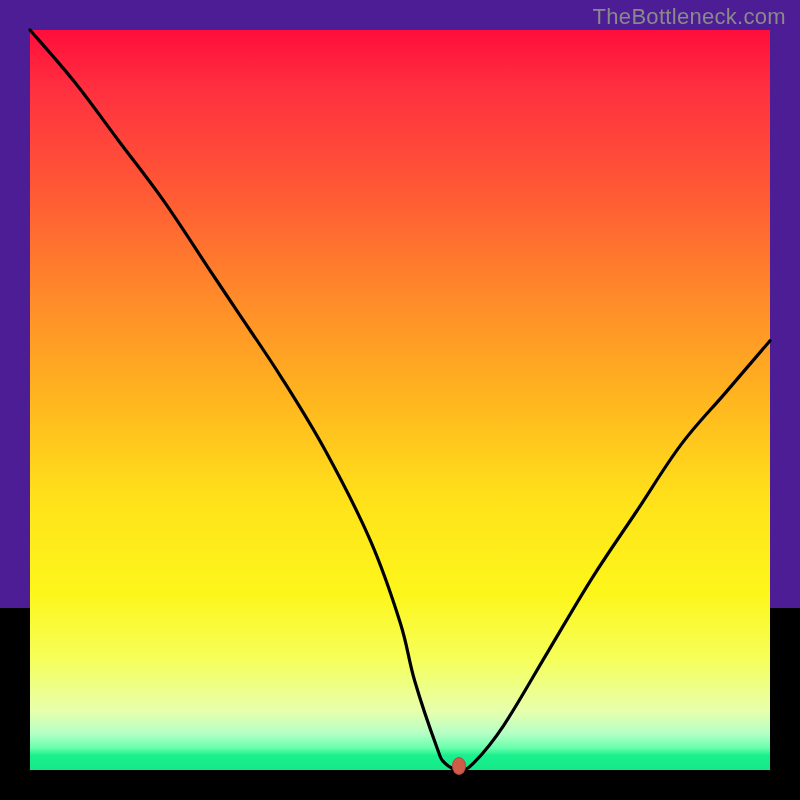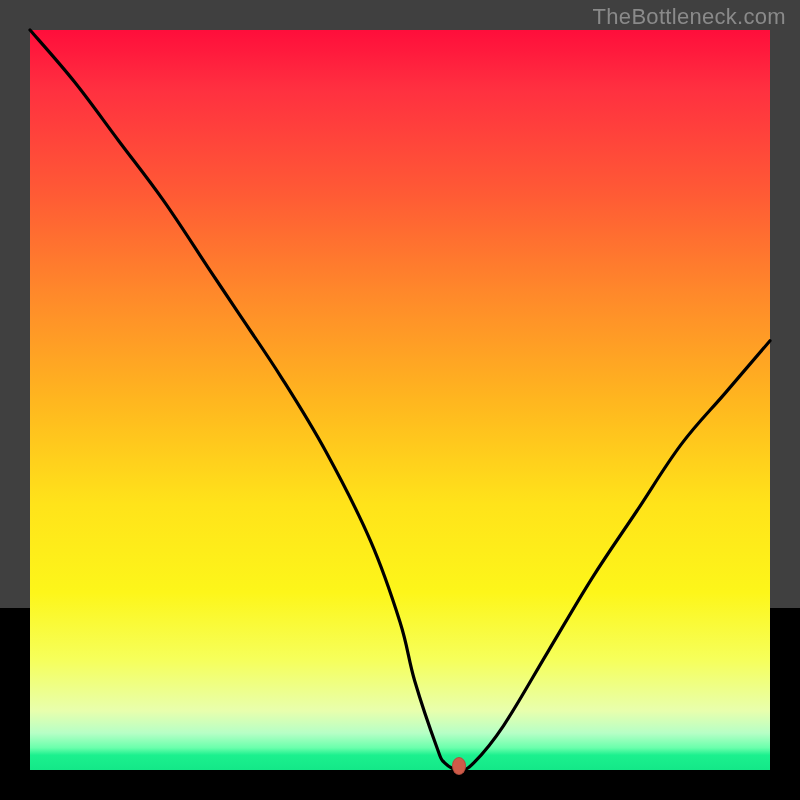--- a/index.html
+++ b/index.html
@@ -8,21 +8,21 @@
     width: 800px;
     height: 800px;
     overflow: hidden;
     background: #000;
     font-family: Arial, Helvetica, sans-serif;
   }
   .frame {
     position: relative;
     width: 800px;
     height: 608px;
-    background: #404040;
+    background: #4c1d95;
   }
   .plot-area {
     position: absolute;
     left: 30px;
     top: 30px;
     width: 740px;
     height: 740px;
     
     background: linear-gradient(
       to bottom,

